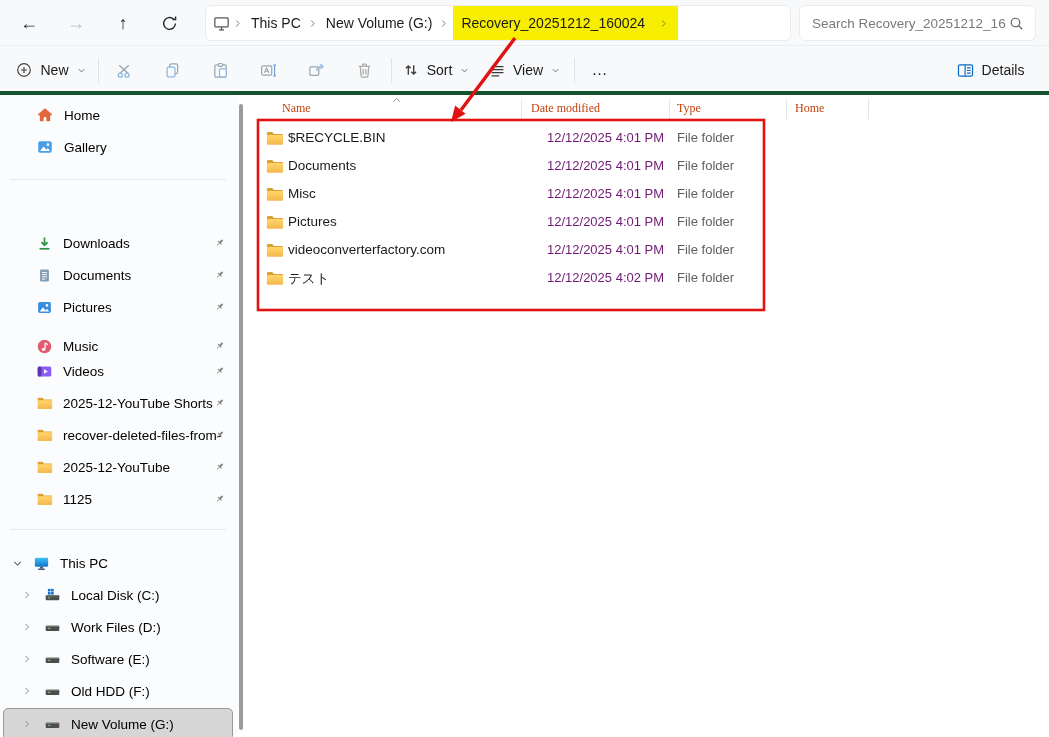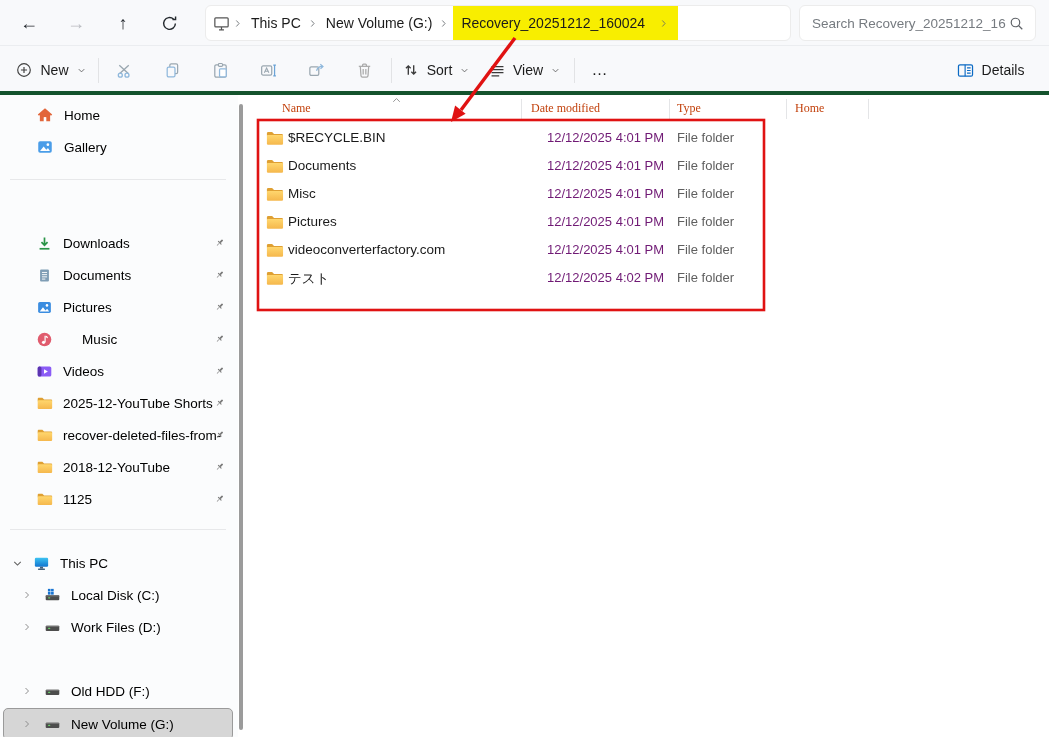--- a/index.html
+++ b/index.html
@@ -359,21 +359,21 @@
   </div>
   <div class="sb-item" style="top:197px;">
     <svg class="ic sb-ind" width="17" height="17" viewBox="0 0 20 20">
         <use href="#i-picture"></use>
       </svg>
     <span class="lbl">Pictures</span>
     <svg class="ic pin" width="13" height="13" viewBox="0 0 20 20">
         <use href="#i-pin"></use>
       </svg>
   </div>
-  <div class="sb-item" style="top:229px;gap:19px;">
+  <div class="sb-item" style="top:236px;">
     <svg class="ic sb-ind" width="17" height="17" viewBox="0 0 20 20">
         <use href="#i-music"></use>
       </svg>
     <span class="lbl">Music</span>
     <svg class="ic pin" width="13" height="13" viewBox="0 0 20 20">
         <use href="#i-pin"></use>
       </svg>
   </div>
   <div class="sb-item" style="top:261px;">
     <svg class="ic sb-ind" width="17" height="17" viewBox="0 0 20 20">
@@ -399,21 +399,21 @@
       </svg>
     <span class="lbl" style="max-width:158px;">recover-deleted-files-from-rec</span>
     <svg class="ic pin" width="13" height="13" viewBox="0 0 20 20">
         <use href="#i-pin"></use>
       </svg>
   </div>
   <div class="sb-item" style="top:357px;">
     <svg class="ic sb-ind" width="17" height="17" viewBox="0 0 20 20">
         <use href="#i-folder"></use>
       </svg>
-    <span class="lbl">2018-12-YouTube</span>
+    <span class="lbl">2025-12-YouTube</span>
     <svg class="ic pin" width="13" height="13" viewBox="0 0 20 20">
         <use href="#i-pin"></use>
       </svg>
   </div>
   <div class="sb-item" style="top:389px;">
     <svg class="ic sb-ind" width="17" height="17" viewBox="0 0 20 20">
         <use href="#i-folder"></use>
       </svg>
     <span class="lbl">1125</span>
     <svg class="ic pin" width="13" height="13" viewBox="0 0 20 20">
@@ -443,20 +443,29 @@
     <span class="lbl">Local Disk (C:)</span>
   </div>
   <div class="sb-item" style="top:517px;">
     <svg class="ic sb-chev" style="margin-left:18px;" width="12" height="12" viewBox="0 0 20 20">
         <use href="#i-chevR"></use>
       </svg>
     <svg class="ic" style="margin-left:11px;margin-right:10px;" width="17" height="17" viewBox="0 0 20 20">
         <use href="#i-drive"></use>
       </svg>
     <span class="lbl">Work Files (D:)</span>
+  </div>
+  <div class="sb-item" style="top:549px;">
+    <svg class="ic sb-chev" style="margin-left:18px;" width="12" height="12" viewBox="0 0 20 20">
+        <use href="#i-chevR"></use>
+      </svg>
+    <svg class="ic" style="margin-left:11px;margin-right:10px;" width="17" height="17" viewBox="0 0 20 20">
+        <use href="#i-drive"></use>
+      </svg>
+    <span class="lbl">Software (E:)</span>
   </div>
   <div class="sb-item" style="top:581px;">
     <svg class="ic sb-chev" style="margin-left:18px;" width="12" height="12" viewBox="0 0 20 20">
         <use href="#i-chevR"></use>
       </svg>
     <svg class="ic" style="margin-left:11px;margin-right:10px;" width="17" height="17" viewBox="0 0 20 20">
         <use href="#i-drive"></use>
       </svg>
     <span class="lbl">Old HDD (F:)</span>
   </div>

